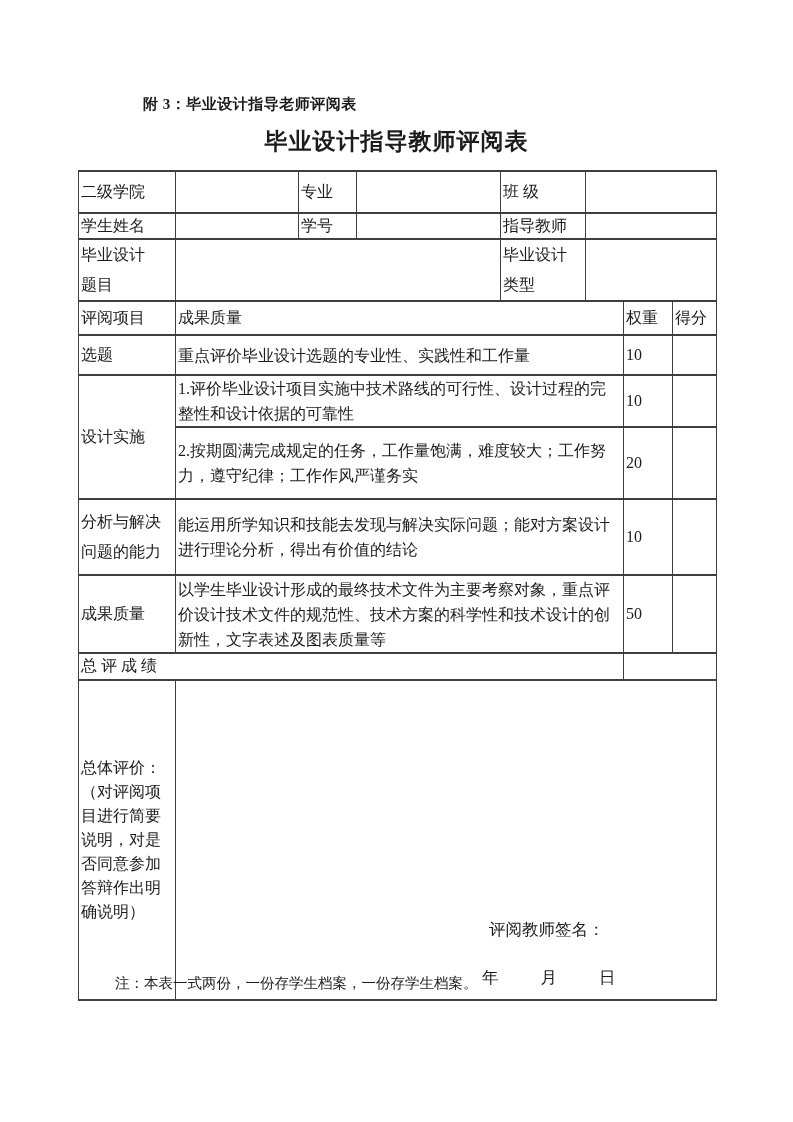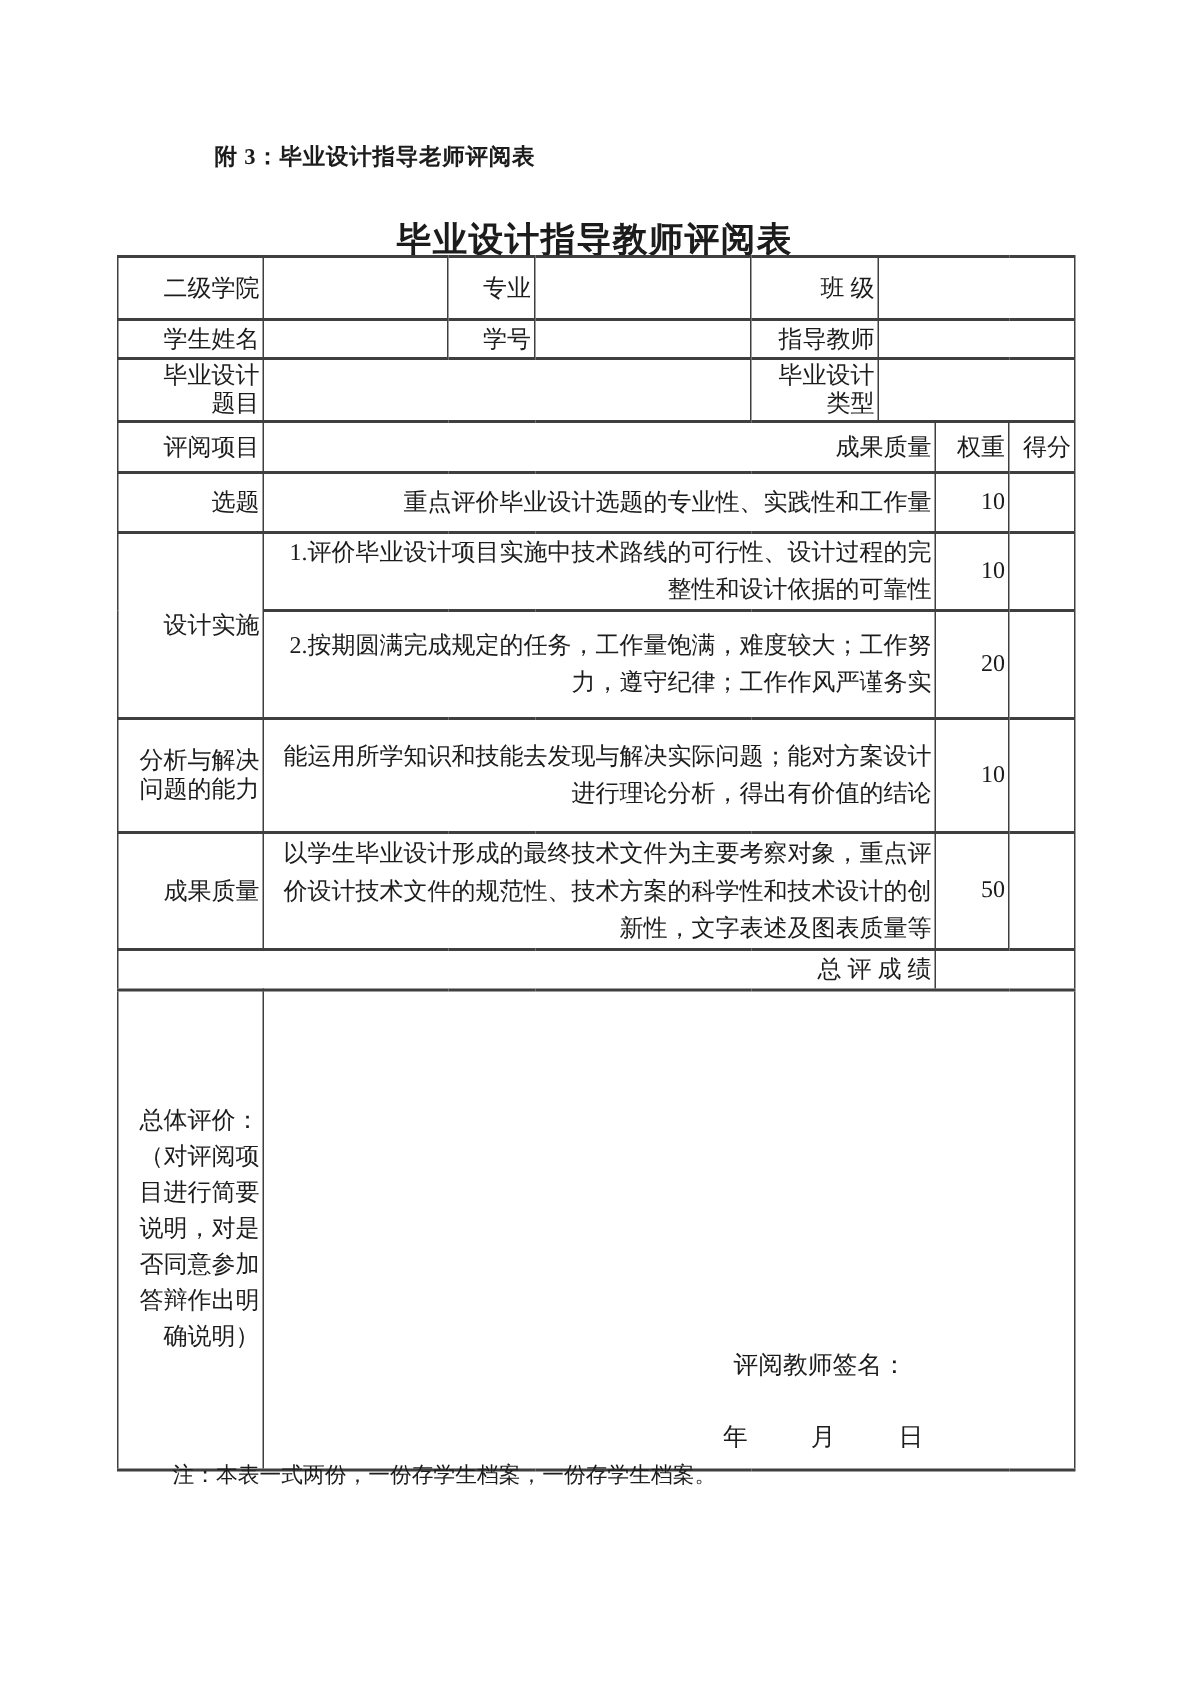--- a/index.html
+++ b/index.html
@@ -1,33 +1,33 @@
 <!DOCTYPE html>
 <html><head>
 <meta charset="utf-8">
 <style>
   html,body{margin:0;padding:0;background:#ffffff;}
   .page{
     position:relative;width:793px;height:1122px;background:#ffffff;
     font-family:"Liberation Serif","DejaVu Serif",serif;color:#1c1c1c;overflow:hidden;
   }
   .attachment{position:absolute;left:103px;top:95px;font-size:15px;font-weight:bold;letter-spacing:0.5px;margin-left:40px;}
-  .doc-title{position:absolute;left:0;right:0;top:126px;text-align:center;font-size:23px;font-weight:bold;letter-spacing:1px;margin-top:18px;}
+  .doc-title{position:absolute;left:0;right:0;top:126px;text-align:center;font-size:23px;font-weight:bold;letter-spacing:1px;}
   table.form{
     position:absolute;left:78px;top:170px;width:638px;
     border-collapse:collapse;table-layout:fixed;
   }
   table.form td{
     border:1px solid #3f3f3f;
     border-top-width:2px;border-bottom-width:2px;
-    font-size:16px;text-align:right;vertical-align:middle;
+    font-size:16px;text-align:left;vertical-align:middle;
     padding:0 2px;overflow:hidden;
   }
   td.req{text-align:left;padding:2px 5px 2px 7px;line-height:25px;}
-  .preline{white-space:pre-line;line-height:19px;}
+  .preline{white-space:pre-line;line-height:30px;}
   td.overall-label{white-space:pre-line;line-height:24px;font-size:15.5px;padding:0 1px;border-radius:13px;}
   td.overall-cell{position:relative;}
   .sig-line{position:absolute;left:313px;top:238px;font-size:16.5px;}
   .date-line{position:absolute;left:306px;top:286px;font-size:16.5px;letter-spacing:3px;}
   .note{position:absolute;left:115px;top:974px;font-size:14.5px;}
   .w-num{font-size:16px;}
   .total-row td{font-size:16px;}
 </style>
 </head>
 <body>

